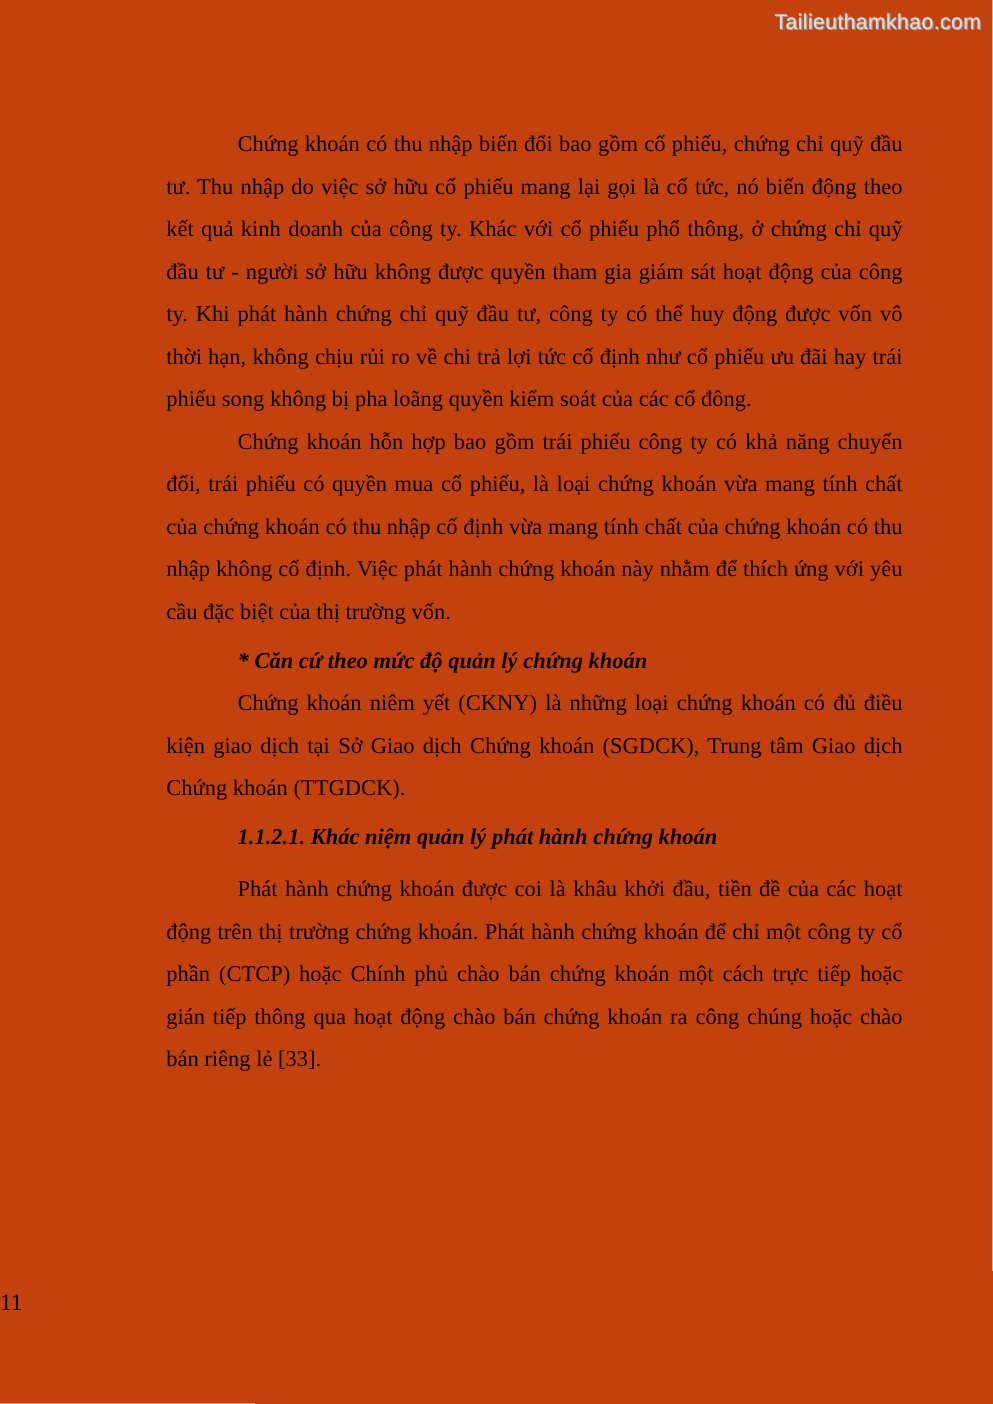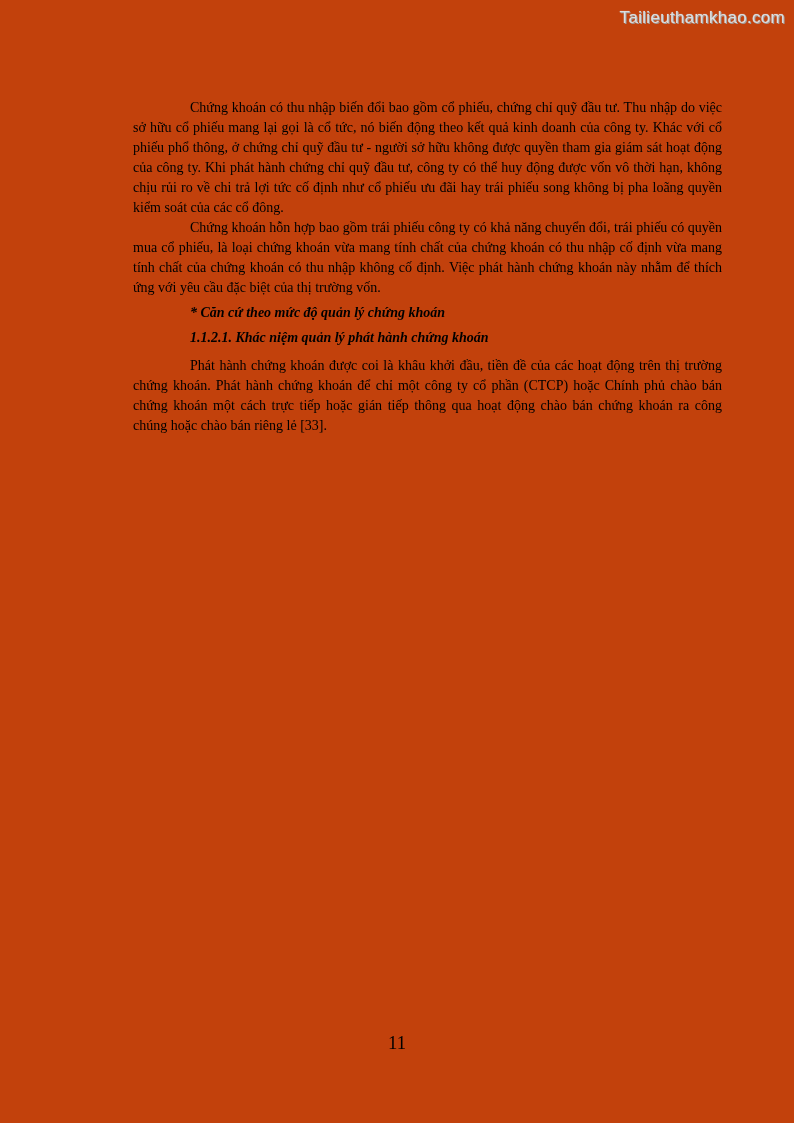--- a/index.html
+++ b/index.html
@@ -25,22 +25,22 @@
     letter-spacing: 0.3px;
     color: #dedede;
     text-shadow: 1px 1px 0 #9e9e9e, 0 0 1px #c4c4c4;
     user-select: none;
   }
   .content {
     position: absolute;
     left: 133px;
     top: 98px;
     width: 589px;
-    font-size: 14px;
-    line-height: 20px;
+    font-size: 18px;
+    line-height: 34px;
     text-align: justify;
   }
   .content p {
     margin: 0;
     text-indent: 57px;
   }
   .content p.h-b {
     font-weight: bold;
     margin-top: 4px;
   }
@@ -50,35 +50,36 @@
     margin-top: 5px;
   }
   .content p.h-bi.pre-body {
     margin-bottom: 8px;
   }
   .footer {
     position: absolute;
     left: 0;
     right: 0;
     top: 1031px;
-    text-align: center;
+    text-align: left;
     font-size: 18.7px;
     line-height: 24px;
   }
 </style>
 </head>
 <body>
 
 <div class="page">
 
   <div class="watermark">Tailieuthamkhao.com</div>
 
   <div class="content">
     <p>Chứng khoán có thu nhập biến đổi bao gồm cổ phiếu, chứng chỉ quỹ đầu tư. Thu nhập do việc sở hữu cổ phiếu mang lại gọi là cổ tức, nó biến động theo kết quả kinh doanh của công ty. Khác với cổ phiếu phổ thông, ở chứng chỉ quỹ đầu tư - người sở hữu không được quyền tham gia giám sát hoạt động của công ty. Khi phát hành chứng chỉ quỹ đầu tư, công ty có thể huy động được vốn vô thời hạn, không chịu rủi ro về chi trả lợi tức cố định như cổ phiếu ưu đãi hay trái phiếu song không bị pha loãng quyền kiểm soát của các cổ đông.</p>
     <p>Chứng khoán hỗn hợp bao gồm trái phiếu công ty có khả năng chuyển đổi, trái phiếu có quyền mua cổ phiếu, là loại chứng khoán vừa mang tính chất của chứng khoán có thu nhập cố định vừa mang tính chất của chứng khoán có thu nhập không cố định. Việc phát hành chứng khoán này nhằm để thích ứng với yêu cầu đặc biệt của thị trường vốn.</p>
     <p class="h-bi">* Căn cứ theo mức độ quản lý chứng khoán</p>
+    <p>Chứng khoán niêm yết (CKNY) là những loại chứng khoán có đủ điều kiện giao dịch tại Sở Giao dịch Chứng khoán (SGDCK), Trung tâm Giao dịch Chứng khoán (TTGDCK).</p>
     <p class="h-bi pre-body">1.1.2.1. Khác niệm quản lý phát hành chứng khoán</p>
     <p>Phát hành chứng khoán được coi là khâu khởi đầu, tiền đề của các hoạt động trên thị trường chứng khoán. Phát hành chứng khoán để chỉ một công ty cổ phần (CTCP) hoặc Chính phủ chào bán chứng khoán một cách trực tiếp hoặc gián tiếp thông qua hoạt động chào bán chứng khoán ra công chúng hoặc chào bán riêng lẻ [33].</p>
   </div>
 
   <div class="footer">11</div>
 
 </div>
 
 </body></html>

